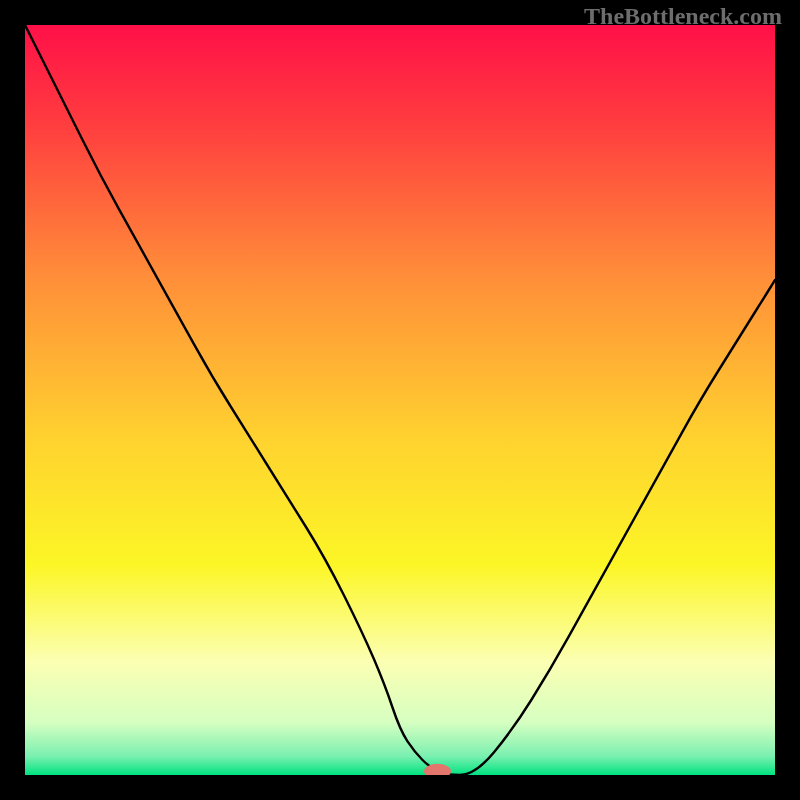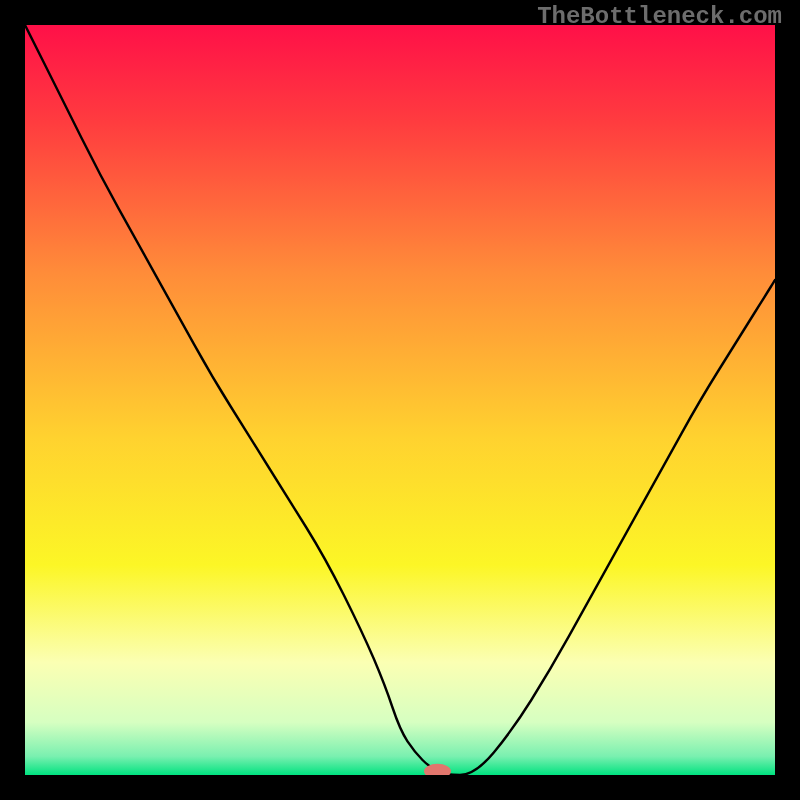--- a/index.html
+++ b/index.html
@@ -7,21 +7,21 @@
   .chart-container {
     position: relative;
     width: 800px;
     height: 800px;
     background: #000;
   }
   .watermark {
     position: absolute;
     top: 3px;
     right: 18px;
-    font-family: Liberation Mono, monospace;
+    font-family: Liberation Serif, serif;
     font-size: 24px;
     font-weight: bold;
     color: #6d6d6d;
     letter-spacing: 0px;
     z-index: 5;
   }
   .plot-area {
     position: absolute;
     left: 25px;
     top: 25px;

